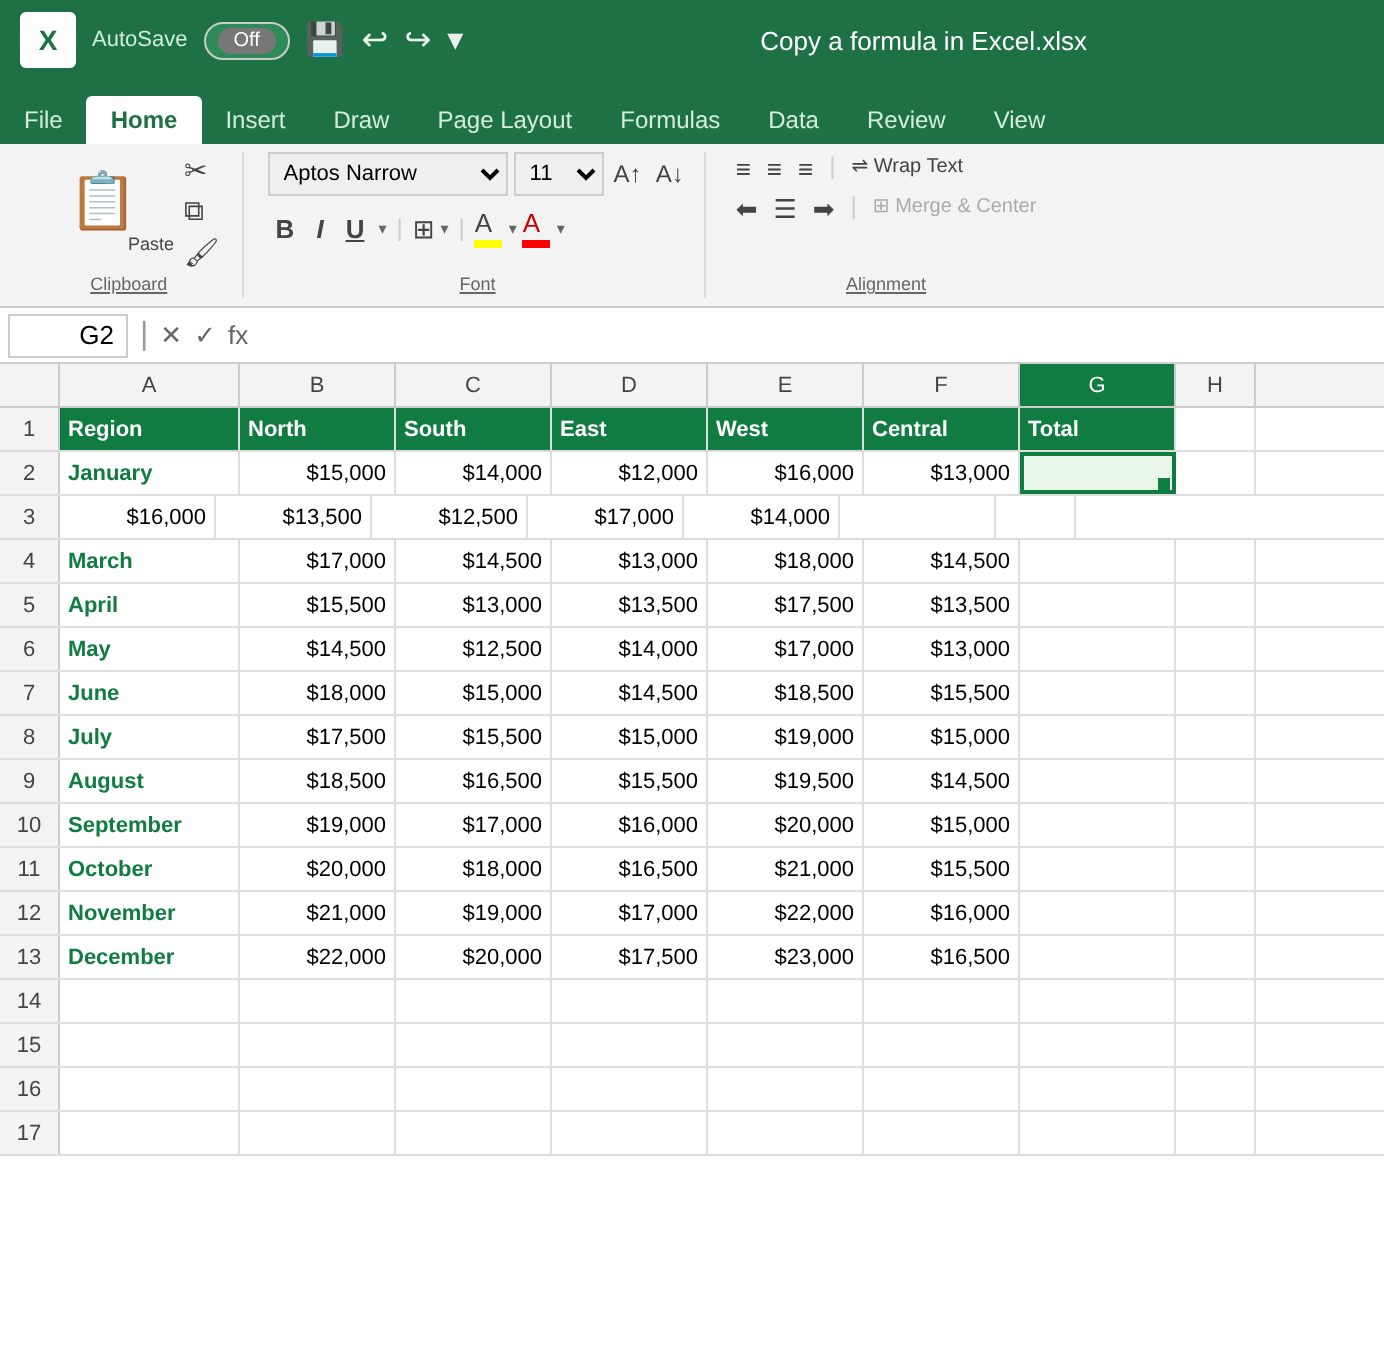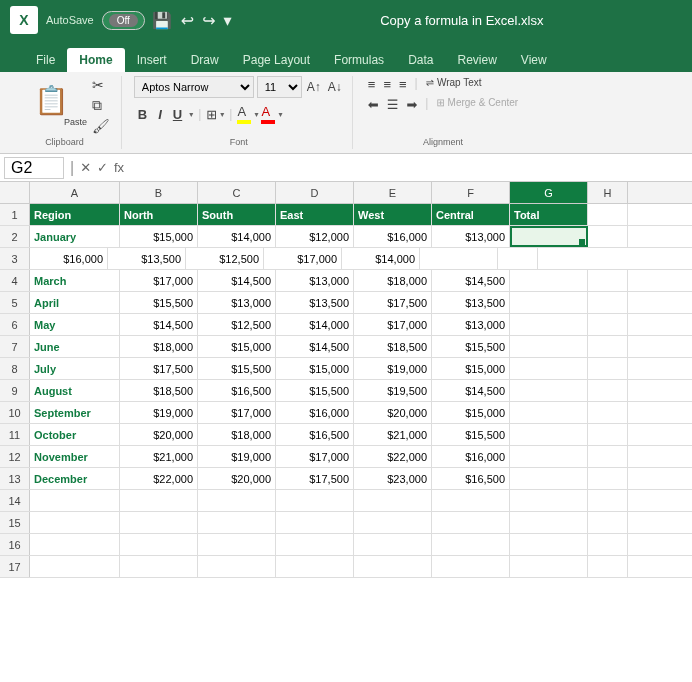--- a/index.html
+++ b/index.html
@@ -21,21 +21,21 @@
     .toggle-switch { background: #2e8b57; border: 1px solid #ccc; border-radius: 10px; padding: 2px 6px; font-size: 10px; color: white; display: flex; gap: 3px; }
     .toggle-off { background: #777; border-radius: 8px; padding: 1px 8px; font-size: 10px; color: white; }
     .title-center { flex: 1; text-align: center; font-size: 13px; color: white; }
     .toolbar-icon { font-size: 16px; cursor: pointer; opacity: 0.9; }
 
     
     .ribbon-tabs {
       background: #1e7145;
       display: flex;
       align-items: flex-end;
-      padding: 0 24px;
+      padding: 0 0;
       height: 32px;
     }
     .ribbon-tab {
       padding: 5px 12px;
       font-size: 12px;
       color: #d4edda;
       cursor: pointer;
       border-radius: 3px 3px 0 0;
     }
     .ribbon-tab.active {
@@ -59,21 +59,21 @@
       display: flex;
       flex-direction: column;
       align-items: center;
       padding: 0 8px;
       border-right: 1px solid #ddd;
       height: 100%;
       justify-content: space-between;
       padding-bottom: 2px;
     }
     .ribbon-group:last-child { border-right: none; }
-    .ribbon-group-label { font-size: 9px; color: #666; margin-top: 2px; }
+    .ribbon-group-label { font-size: 9px; color: #666; margin-top: 2px; text-decoration: underline; }
     .ribbon-group-top { display: flex; gap: 2px; align-items: center; flex: 1; }
 
     .clipboard-btn {
       display: flex;
       flex-direction: column;
       align-items: center;
       font-size: 28px;
       cursor: pointer;
       color: #444;
     }
@@ -101,22 +101,23 @@
       align-items: center;
       border-bottom: 1px solid #ccc;
       height: 28px;
       padding: 0 4px;
       gap: 4px;
     }
     .cell-ref-box {
       border: 1px solid #ccc;
       padding: 2px 6px;
       width: 60px;
-      font-size: 16px;
+      font-size: 13px;
       height: 22px;
+      text-align: right;
     }
     .formula-divider { color: #999; font-size: 16px; padding: 0 2px; }
     .formula-icons { display: flex; gap: 6px; color: #666; font-size: 13px; }
     .formula-icon { cursor: pointer; }
     .formula-input { flex: 1; border: none; outline: none; font-size: 12px; padding: 0 4px; }
 
     
     .spreadsheet {
       display: flex;
       flex-direction: column;

